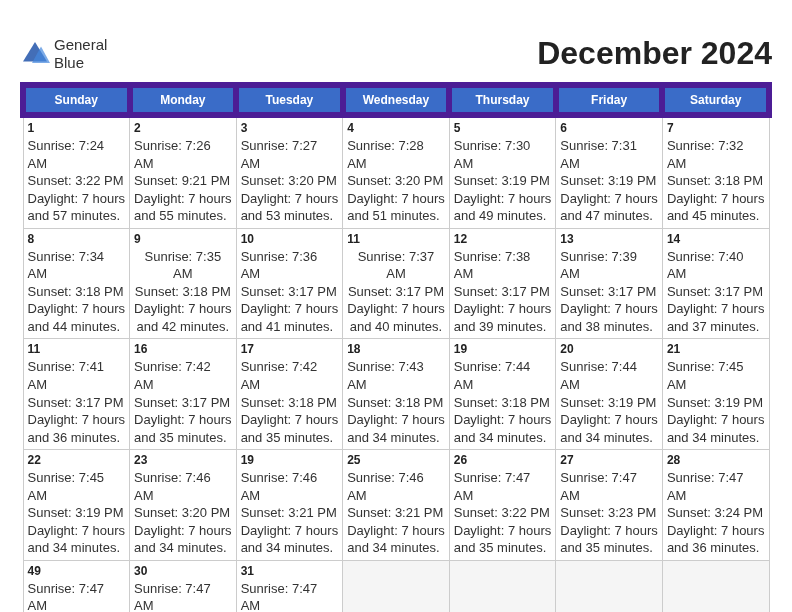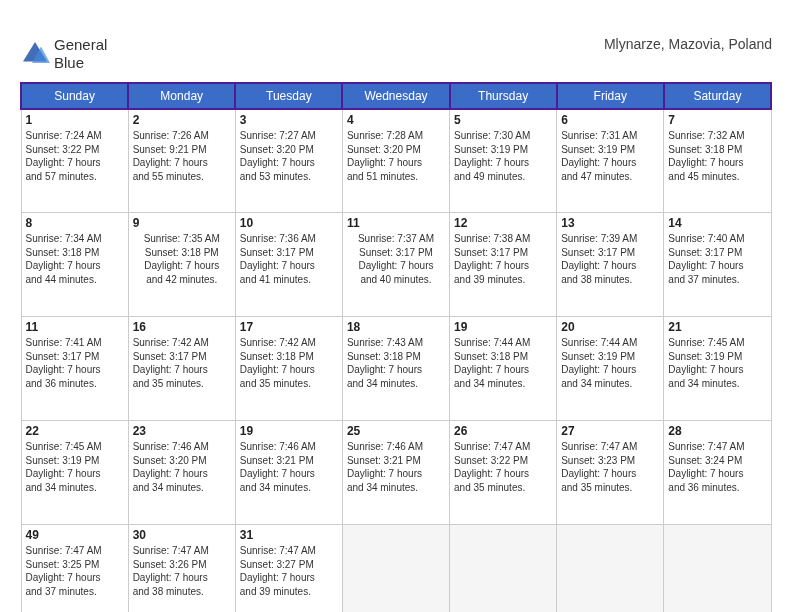--- a/index.html
+++ b/index.html
@@ -57,24 +57,24 @@
     .calendar-table {
       width: 100%;
       border-collapse: collapse;
       flex: 1;
       table-layout: fixed;
     }
     .calendar-table th {
       background: #3a6cc8;
       color: white;
       font-size: 12px;
-      font-weight: normal;
+      font-weight: bold;
       text-align: center;
       padding: 5px 2px;
-      border: 2px solid #4c1d95;
+      border: 6px solid #4c1d95;
     }
     .calendar-table td {
       border: 1px solid #ccc;
       vertical-align: top;
       padding: 3px 4px;
       font-size: 9.5px;
       color: #333;
       background: #fff;
       height: 88px;
     }
@@ -85,42 +85,42 @@
       height: 80px;
     }
     .day-num {
       font-size: 12px;
       font-weight: bold;
       color: #222;
       display: block;
       margin-bottom: 2px;
     }
     .cell-text {
-      font-size: 10px;
+      font-size: 13px;
       color: #333;
       line-height: 1.35;
     }
   </style>
 </head>
 <body>
 
 <div class="page">
   <div class="header">
     <div class="logo">
       <svg class="logo-icon" viewBox="0 0 40 40">
         <polygon points="20,4 36,30 4,30" fill="#2255aa" opacity="0.85"></polygon>
         <polygon points="28,10 40,32 16,32" fill="#4488dd" opacity="0.7"></polygon>
       </svg>
       <div class="logo-text">
         <span>General</span>
         <span>Blue</span>
       </div>
     </div>
     <div class="title-block">
-      <div class="location">Mlynarze, Mazovia, Poland</div>
+      <div class="month-title">December 2024</div>
     </div>
   </div>
 
   <table class="calendar-table">
     <thead>
       <tr>
       <th>Sunday</th>
           <th>Monday</th>
           <th>Tuesday</th>
           <th>Wednesday</th>

